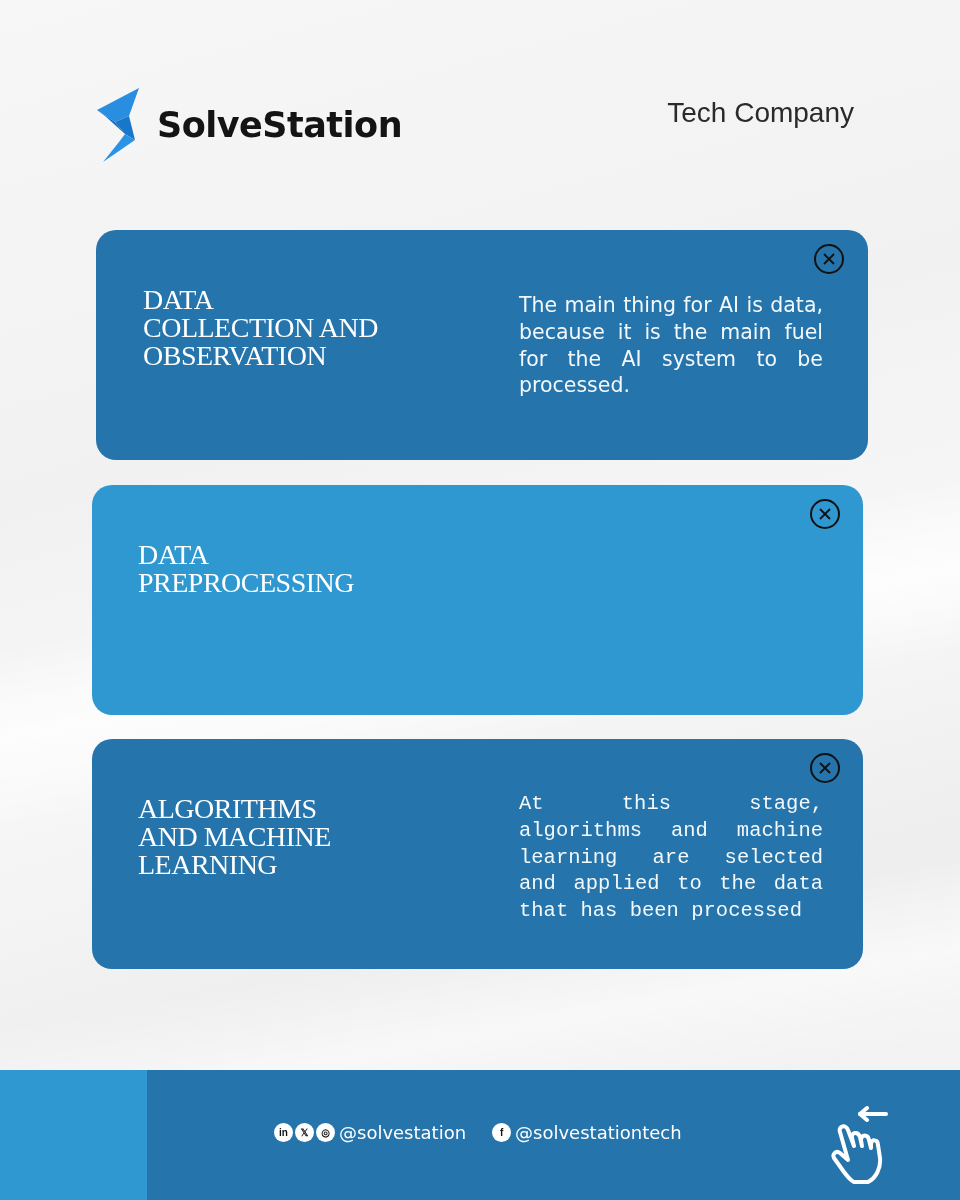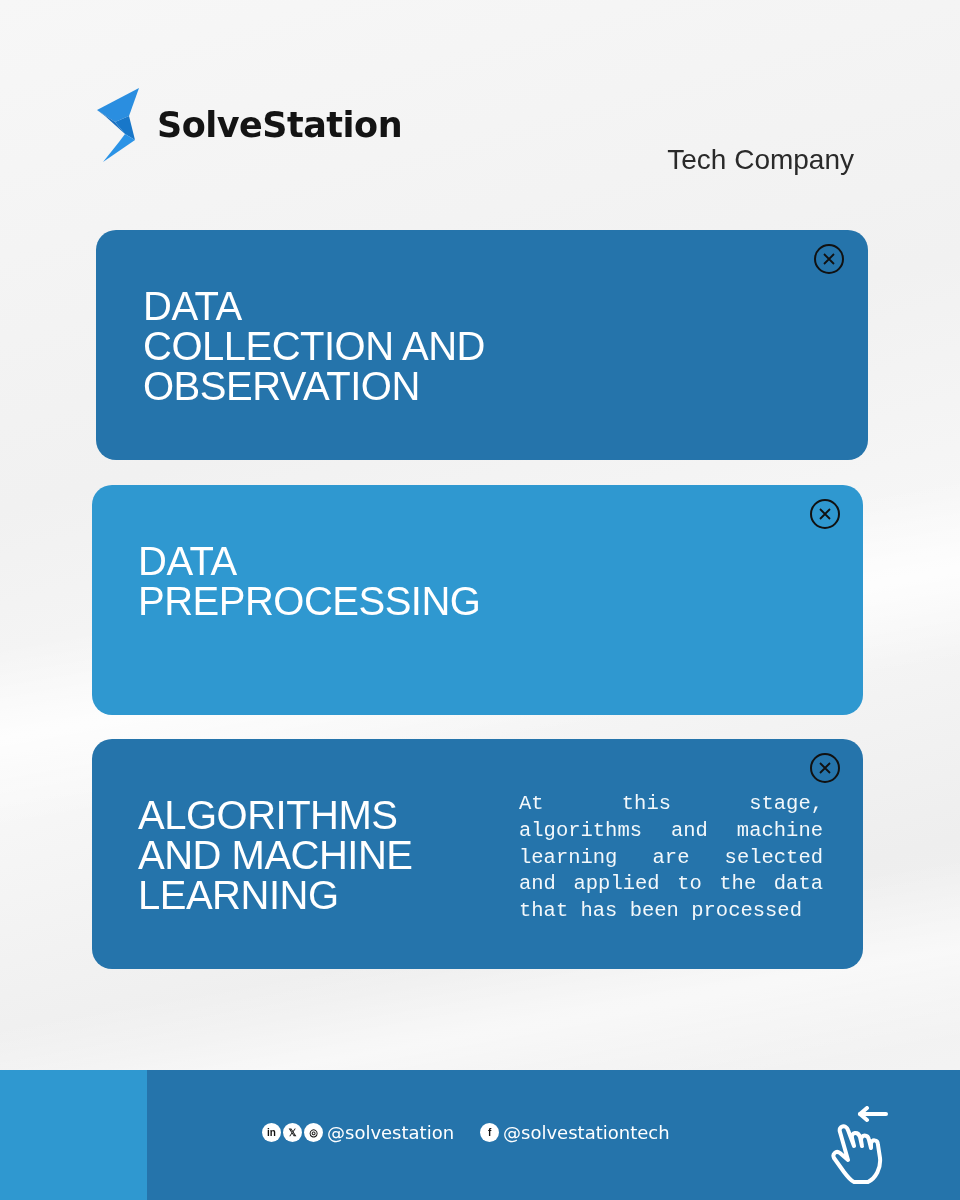--- a/index.html
+++ b/index.html
@@ -17,45 +17,44 @@
   .header { position: absolute; left: 0; top: 0; width: 952px; height: 200px; }
   .logo { position: absolute; left: 95px; top: 88px; display: flex; align-items: center; }
   .logo svg { width: 50px; height: 74px; }
   .logo-text {
     margin-left: 12px; font-size: 35px; font-weight: bold; color: #141414;
     font-family: "DejaVu Sans", sans-serif; letter-spacing: -0.5px;
   }
   .tagline {
     position: absolute; right: 98px; top: 97px; font-size: 28px; color: #2a2a2a;
     font-family: "Liberation Sans", sans-serif;
-    margin-top: 47px;
   }
   .card {
     position: absolute; border-radius: 20px; color: #fff;
   }
   .card.dark { background: #2574ab; }
   .card.light { background: #2f98d0; }
   .card-title {
-    position: absolute; font-size: 40px; line-height: 1.0; letter-spacing: -0.5px;
-    font-family: Liberation Sans, sans-serif; text-transform: uppercase; white-space: pre-line;
+    position: absolute; font-size: 28px; line-height: 1.0; letter-spacing: -0.5px;
+    font-family: Liberation Serif, serif; text-transform: uppercase; white-space: pre-line;
   }
   .card-desc {
     position: absolute; width: 304px; font-size: 22px; line-height: 26.8px;
     text-align: justify; text-align-last: left;
     font-family: "DejaVu Sans", sans-serif; font-size: 20.5px; color: #f3f8fb;
   }
   .close-btn {
     position: absolute; width: 30px; height: 30px; border: 2px solid #111; border-radius: 50%;
     display: flex; align-items: center; justify-content: center; cursor: pointer;
   }
   .close-btn svg { width: 14px; height: 14px; }
   .footer { position: absolute; left: 0; top: 1070px; width: 960px; height: 130px; background: #2574ab; }
   .footer-accent { position: absolute; left: 0; top: 0; width: 147px; height: 130px; background: #2f98d0; }
   .socials {
-    position: absolute; left: 262px; top: 52px; display: flex; align-items: center;
+    position: absolute; left: 274px; top: 52px; display: flex; align-items: center;
     color: #fff; font-family: "DejaVu Sans", sans-serif; font-size: 18px; justify-content: space-between;
   }
   .soc-icon {
     width: 19px; height: 19px; border-radius: 50%; background: #fff; color: #111;
     display: inline-flex; align-items: center; justify-content: center;
     font-size: 10px; font-weight: bold; margin-right: 2px; font-family: "Liberation Sans", sans-serif;
   }
   .handle { margin-left: 2px; }
   .gap { width: 26px; }
   .swipe-icon { position: absolute; left: 830px; top: 1106px; width: 70px; height: 80px; }
@@ -76,20 +75,21 @@
     </svg>
     <span class="logo-text">SolveStation</span>
   </div>
   <div class="tagline">Tech Company</div>
 </div>
 
 <div class="card dark" style="left:96px; top:230px; width:772px; height:230px;">
   <div class="card-title" style="left:47px; top:56px;">DATA
 COLLECTION AND
 OBSERVATION</div>
+  <div class="card-desc" style="left:423px; top:62px;">The main thing for AI is data, because it is the main fuel for the AI system to be processed.</div>
   <div class="close-btn" style="left:718px; top:14px;">
     <svg viewBox="0 0 14 14">
         <path d="M2 2 L12 12 M12 2 L2 12" stroke="#111" stroke-width="1.8" fill="none"></path>
       </svg>
   </div>
 </div>
 
 <div class="card light" style="left:92px; top:485px; width:771px; height:230px;">
   <div class="card-title" style="left:46px; top:56px;">DATA
 PREPROCESSING</div>

